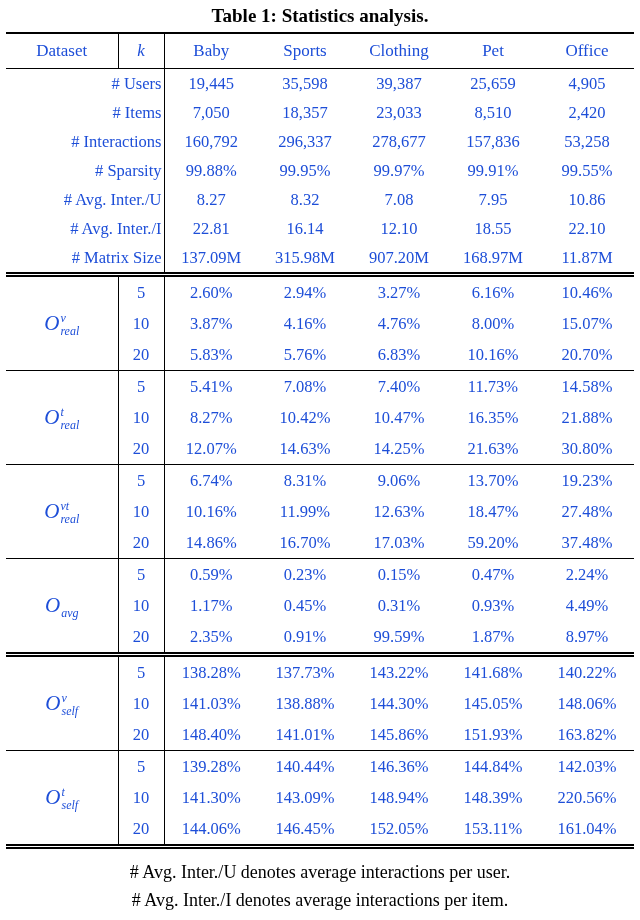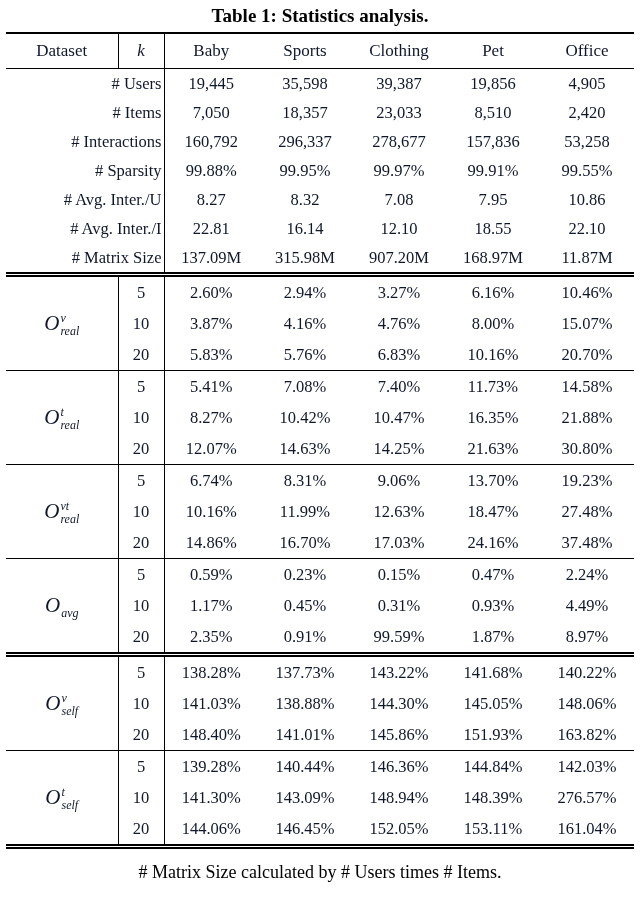--- a/index.html
+++ b/index.html
@@ -9,21 +9,21 @@
     background: #ffffff; color: #000000;
     font-family: "Liberation Serif", serif;
     padding: 2px 6px 8px 6px;
   }
   .caption {
     text-align: center; font-weight: 700; font-size: 19px;
     margin: 3px 0 5px 0;
   }
   table.stats {
     width: 100%; border-collapse: collapse; table-layout: fixed;
-    font-size: 16.5px; color: #0f172a;
+    font-size: 16.5px; color: #1d4ed8;
   }
   col.c-label { width: 112px; }
   col.c-k     { width: 46px; }
   thead { border-top: 2px solid #000; border-bottom: 1px solid #000; }
   th {
     font-weight: 400; font-size: 17px; text-align: center;
     padding: 7px 2px;
   }
   th.h-k { font-style: italic; }
   td { text-align: center; padding: 4.5px 2px; }
@@ -79,21 +79,21 @@
         <th>Pet</th>
         <th>Office</th>
       </tr>
     </thead>
     <tbody class="stats-body">
         <tr class="stat-row">
           <td class="rowlabel" colspan="2"># Users</td>
           <td class="val vl">19,445</td>
           <td class="val">35,598</td>
           <td class="val">39,387</td>
-          <td class="val">19,856</td>
+          <td class="val">25,659</td>
           <td class="val">4,905</td>
         </tr>
         <tr class="stat-row">
           <td class="rowlabel" colspan="2"># Items</td>
           <td class="val vl">7,050</td>
           <td class="val">18,357</td>
           <td class="val">23,033</td>
           <td class="val">8,510</td>
           <td class="val">2,420</td>
         </tr>
@@ -227,21 +227,21 @@
           <td class="val">11.99%</td>
           <td class="val">12.63%</td>
           <td class="val">18.47%</td>
           <td class="val">27.48%</td>
         </tr>
         <tr class="group-row">
           <td class="kcell vl">20</td>
           <td class="val vl">14.86%</td>
           <td class="val">16.70%</td>
           <td class="val">17.03%</td>
-          <td class="val">24.16%</td>
+          <td class="val">59.20%</td>
           <td class="val">37.48%</td>
         </tr>
       </tbody>
       <tbody class="group dbl">
         <tr class="group-row">
           <td class="glabel" rowspan="3"><span class="math">
               <span class="osym">O</span>
               <span class="subonly">avg</span>
             </span></td>
           <td class="kcell vl">5</td>
@@ -316,31 +316,33 @@
           <td class="val">146.36%</td>
           <td class="val">144.84%</td>
           <td class="val">142.03%</td>
         </tr>
         <tr class="group-row">
           <td class="kcell vl">10</td>
           <td class="val vl">141.30%</td>
           <td class="val">143.09%</td>
           <td class="val">148.94%</td>
           <td class="val">148.39%</td>
-          <td class="val">276.57%</td>
+          <td class="val">220.56%</td>
         </tr>
         <tr class="group-row">
           <td class="kcell vl">20</td>
           <td class="val vl">144.06%</td>
           <td class="val">146.45%</td>
           <td class="val">152.05%</td>
           <td class="val">153.11%</td>
           <td class="val">161.04%</td>
         </tr>
       </tbody>
     </table>
 
   <div class="notes">
+    <div># Avg. Inter./U denotes average interactions per user.</div>
+    <div># Avg. Inter./I denotes average interactions per item.</div>
     <div># Matrix Size calculated by # Users times # Items.</div>
 
   </div>
 
 </div>
 
 </body></html>

